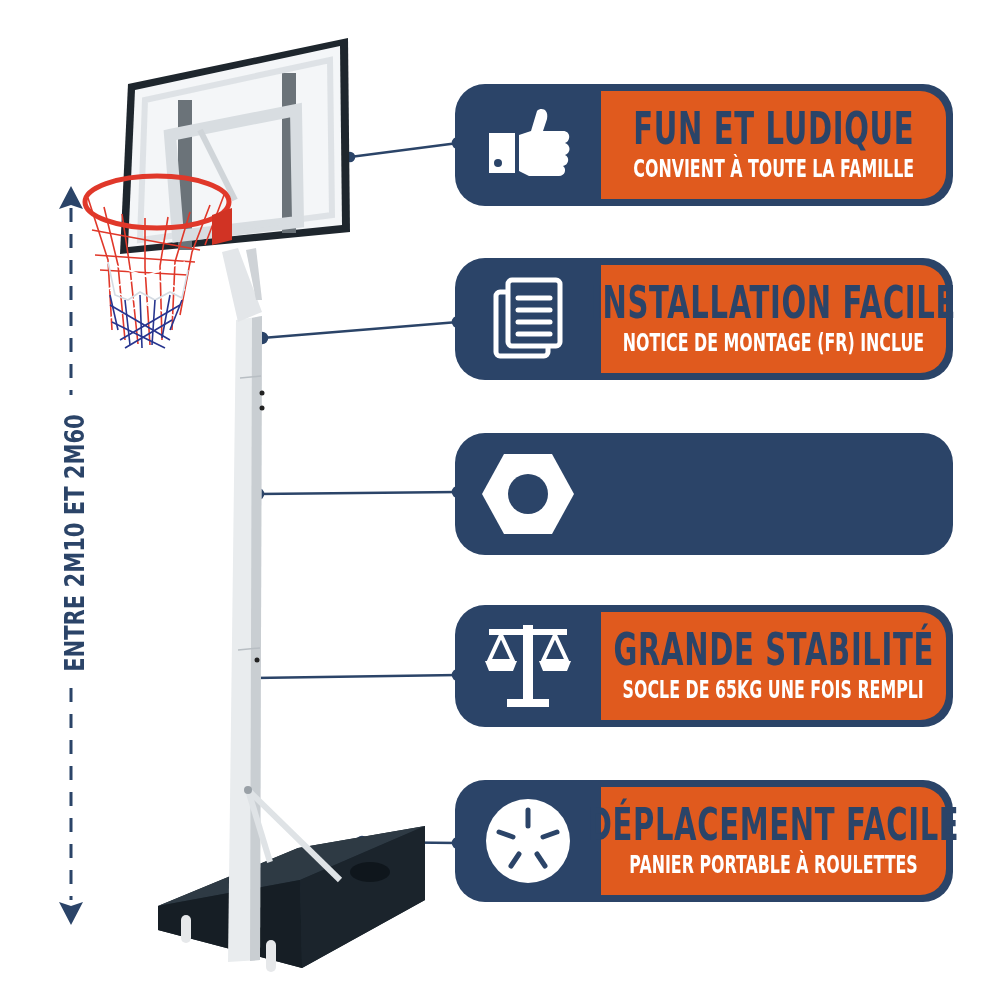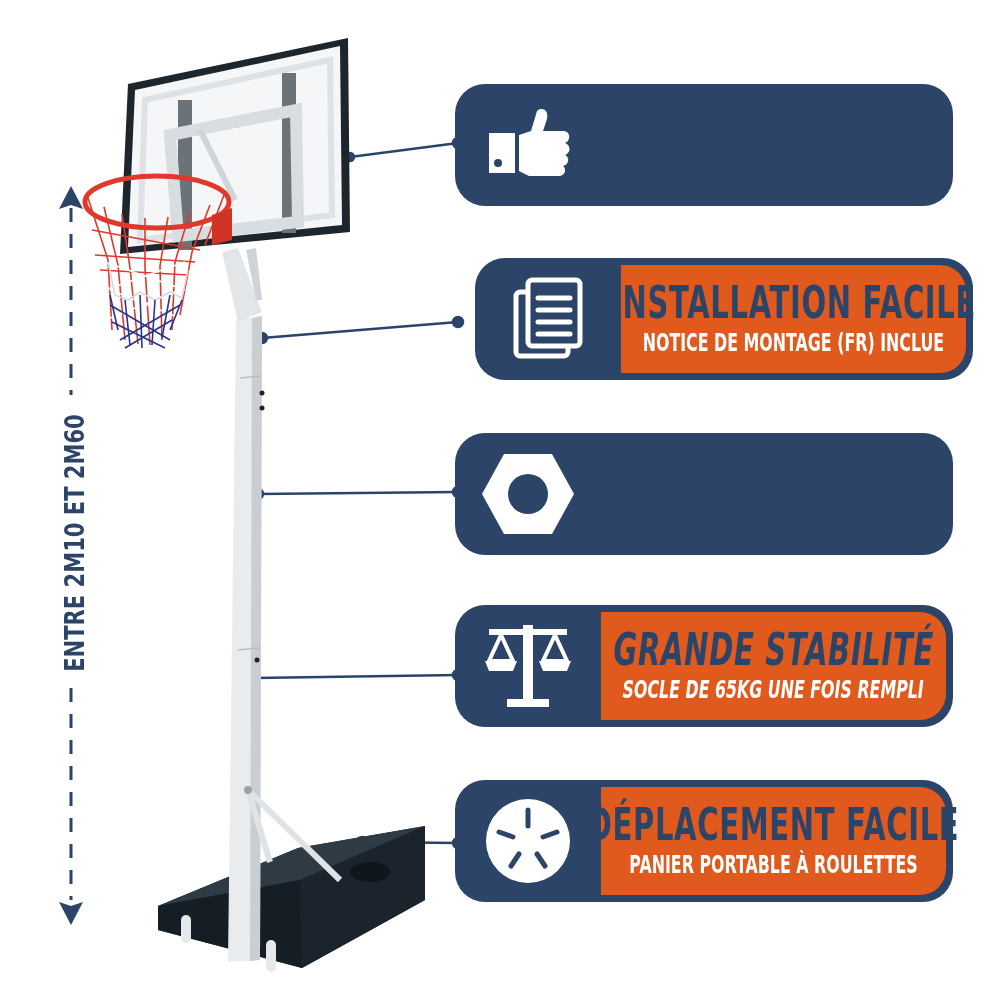--- a/index.html
+++ b/index.html
@@ -157,23 +157,27 @@
 </div>
 
 <div class="panel" style="top:84px;">
   <div class="icon-area">
     <svg width="90" height="80" viewBox="0 0 90 80">
       <rect x="6" y="28" width="26" height="40" fill="#ffffff"></rect>
       <circle cx="15" cy="58" r="4" fill="#2b4468"></circle>
       <path d="M36,30 L48,26 L54,6 C58,2 66,4 64,14 L60,26 L80,26 C88,26 88,36 82,38 C88,40 88,48 82,50 C87,52 86,60 80,61 C84,64 82,71 76,71 L46,71 L36,66 Z" fill="#ffffff"></path>
     </svg>
   </div>
-</div>
-
-<div class="panel" style="top:258px;margin-left:20px;">
+  <div class="text-area">
+    <div class="title">FUN ET LUDIQUE</div>
+    <div class="subtitle">CONVIENT À TOUTE LA FAMILLE</div>
+  </div>
+</div>
+
+<div class="panel" style="top:258px;">
   <div class="icon-area">
     <svg width="80" height="90" viewBox="0 0 80 90">
       <rect x="8" y="18" width="52" height="64" rx="4" fill="none" stroke="#ffffff" stroke-width="5"></rect>
       <rect x="20" y="6" width="52" height="66" rx="4" fill="#2b4468" stroke="#ffffff" stroke-width="5"></rect>
       <line x1="30" y1="24" x2="62" y2="24" stroke="#ffffff" stroke-width="5" stroke-linecap="round"></line>
       <line x1="30" y1="36" x2="62" y2="36" stroke="#ffffff" stroke-width="5" stroke-linecap="round"></line>
       <line x1="30" y1="48" x2="62" y2="48" stroke="#ffffff" stroke-width="5" stroke-linecap="round"></line>
       <line x1="30" y1="60" x2="62" y2="60" stroke="#ffffff" stroke-width="5" stroke-linecap="round"></line>
     </svg>
   </div>
@@ -185,21 +189,21 @@
 
 <div class="panel" style="top:433px;">
   <div class="icon-area">
     <svg width="96" height="86" viewBox="0 0 96 86">
       <polygon points="24,3 72,3 94,43 72,83 24,83 2,43" fill="#ffffff"></polygon>
       <circle cx="48" cy="43" r="20" fill="#2b4468"></circle>
     </svg>
   </div>
 </div>
 
-<div class="panel" style="top:605px;font-style:italic;">
+<div class="panel" style="top:605px;">
   <div class="icon-area">
     <svg width="90" height="90" viewBox="0 0 90 90">
       <rect x="6" y="8" width="78" height="6" fill="#ffffff"></rect>
       <rect x="40" y="4" width="10" height="76" fill="#ffffff"></rect>
       <rect x="24" y="78" width="42" height="8" fill="#ffffff"></rect>
       <polygon points="18,14 6,40 30,40" fill="none" stroke="#ffffff" stroke-width="4"></polygon>
       <polygon points="72,14 60,40 84,40" fill="none" stroke="#ffffff" stroke-width="4"></polygon>
       <path d="M2,40 L34,40 L30,50 L6,50 Z" fill="#ffffff"></path>
       <path d="M56,40 L88,40 L84,50 L60,50 Z" fill="#ffffff"></path>
     </svg>

